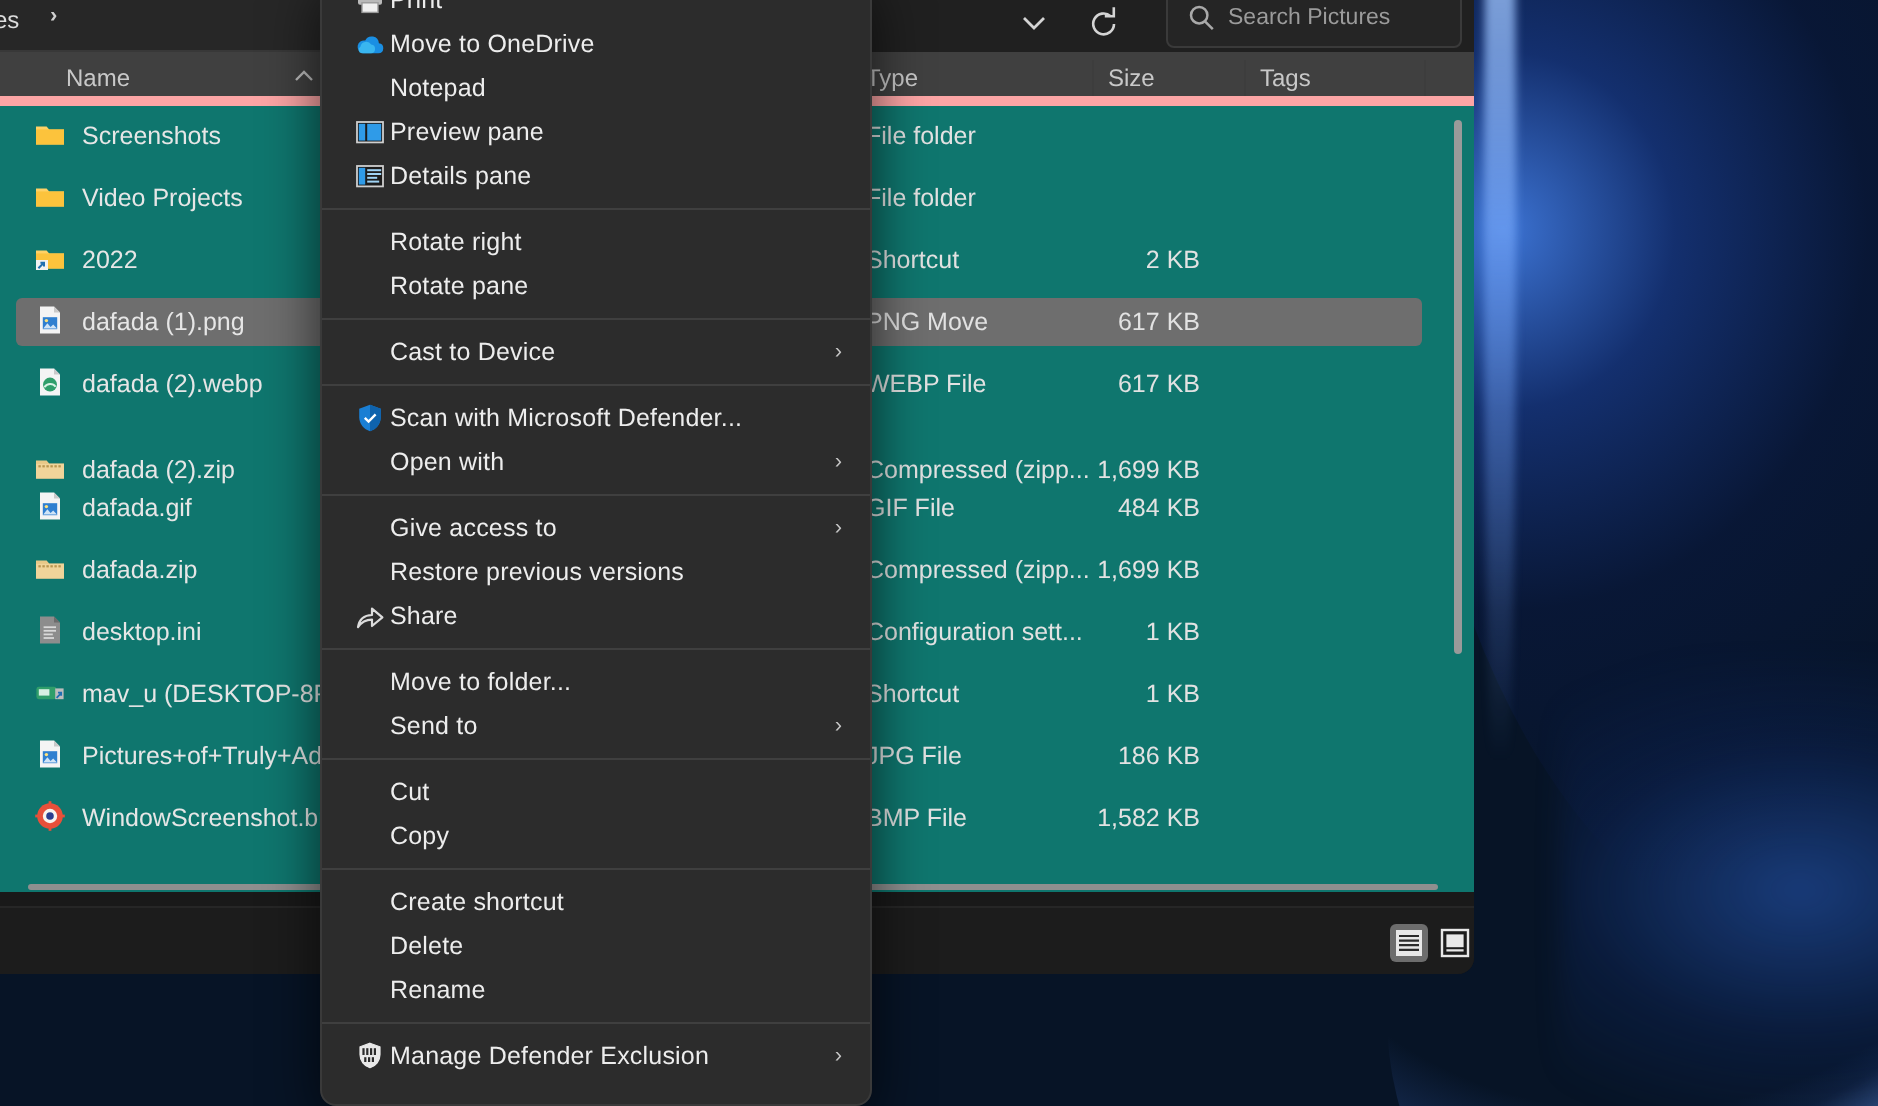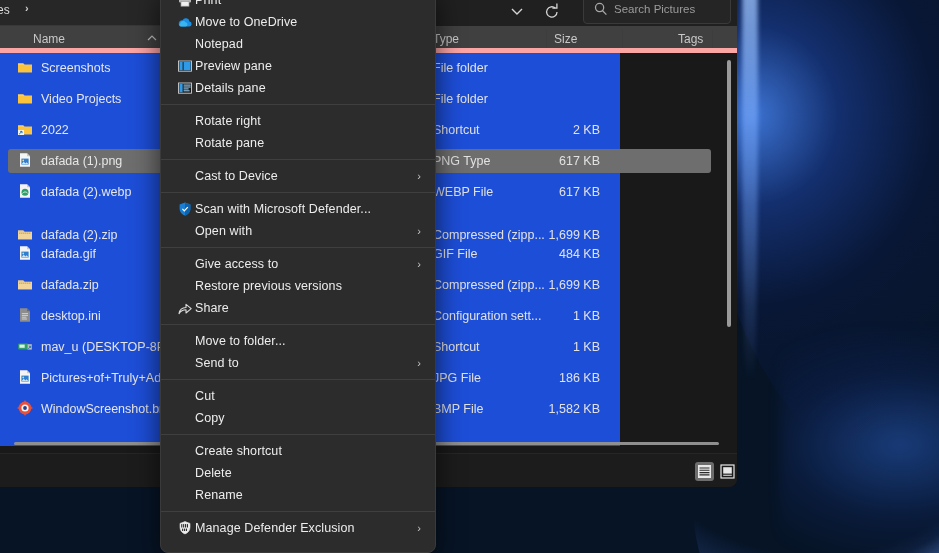--- a/index.html
+++ b/index.html
@@ -145,36 +145,36 @@
   }
   .ch {
     position:absolute;
     top: 6px;
     font-size: 12px;
     color: #c8c8c8;
   }
   .ch-name  { left: 33px; }
   .ch-type  { left: 433px; }
   .ch-size  { left: 554px; }
-  .ch-tags  { left: 630px; margin-left: 48px; }
+  .ch-tags  { left: 630px; }
   .ch-sep {
     position:absolute; top: 4px; width: 1px; height: 18px;
     background: #3d3d3d;
   }
   .ch-caret {
     position:absolute; left: 146px; top: 7px;
     font-size: 9px; color: #bdbdbd;
   }
 
   
   .file-list {
     position: absolute;
     left: 0; top: 53px;
-    width: 620px; height: 393px;
-    background: #1d4ed8;
+    width: 737px; height: 393px;
+    background: #0f766e;
   }
   .row {
     position: absolute;
     left: 8px;
     width: 703px; height: 24px;
     display: flex; align-items: center;
   }
   .row.selected {
     background: #6e6e6e;
     border-radius: 3px;
@@ -373,21 +373,21 @@
           <span class="row-icon">
             <svg width="16" height="16" viewBox="0 0 16 16">
               <path d="M3 1.2h7l3 3v10.6H3z" fill="#f4f4f4"></path>
                 <path d="M10 1.2l3 3h-3z" fill="#c9c9c9"></path>
                 <rect x="4.4" y="6.6" width="7.2" height="6" fill="#2f7fd0"></rect>
                 <path d="M4.6 12.2l2.1-2.6 1.6 1.9 1.3-1.3 1.9 2z" fill="#cfe4f7"></path>
                 <circle cx="6.2" cy="8.3" r="0.85" fill="#ffe27a"></circle>
             </svg>
           </span>
           <span class="row-name">dafada  (1).png</span>
-          <span class="row-type">PNG Type</span>
+          <span class="row-type">PNG Move</span>
           <span class="row-size">617 KB</span>
         </div>
         <div class="row" style="top: 127px;">
           <span class="row-icon">
             <svg width="16" height="16" viewBox="0 0 16 16">
               <path d="M3 1.2h7l3 3v10.6H3z" fill="#f4f4f4"></path>
                 <path d="M10 1.2l3 3h-3z" fill="#c9c9c9"></path>
                 <circle cx="8" cy="9.3" r="3.5" fill="#2f9e6a"></circle>
                 <path d="M5.2 10.6c1.4-2 4.2-2.2 5.6-0.2" stroke="#d8f3e4" stroke-width="1" fill="none"></path>
             </svg>

